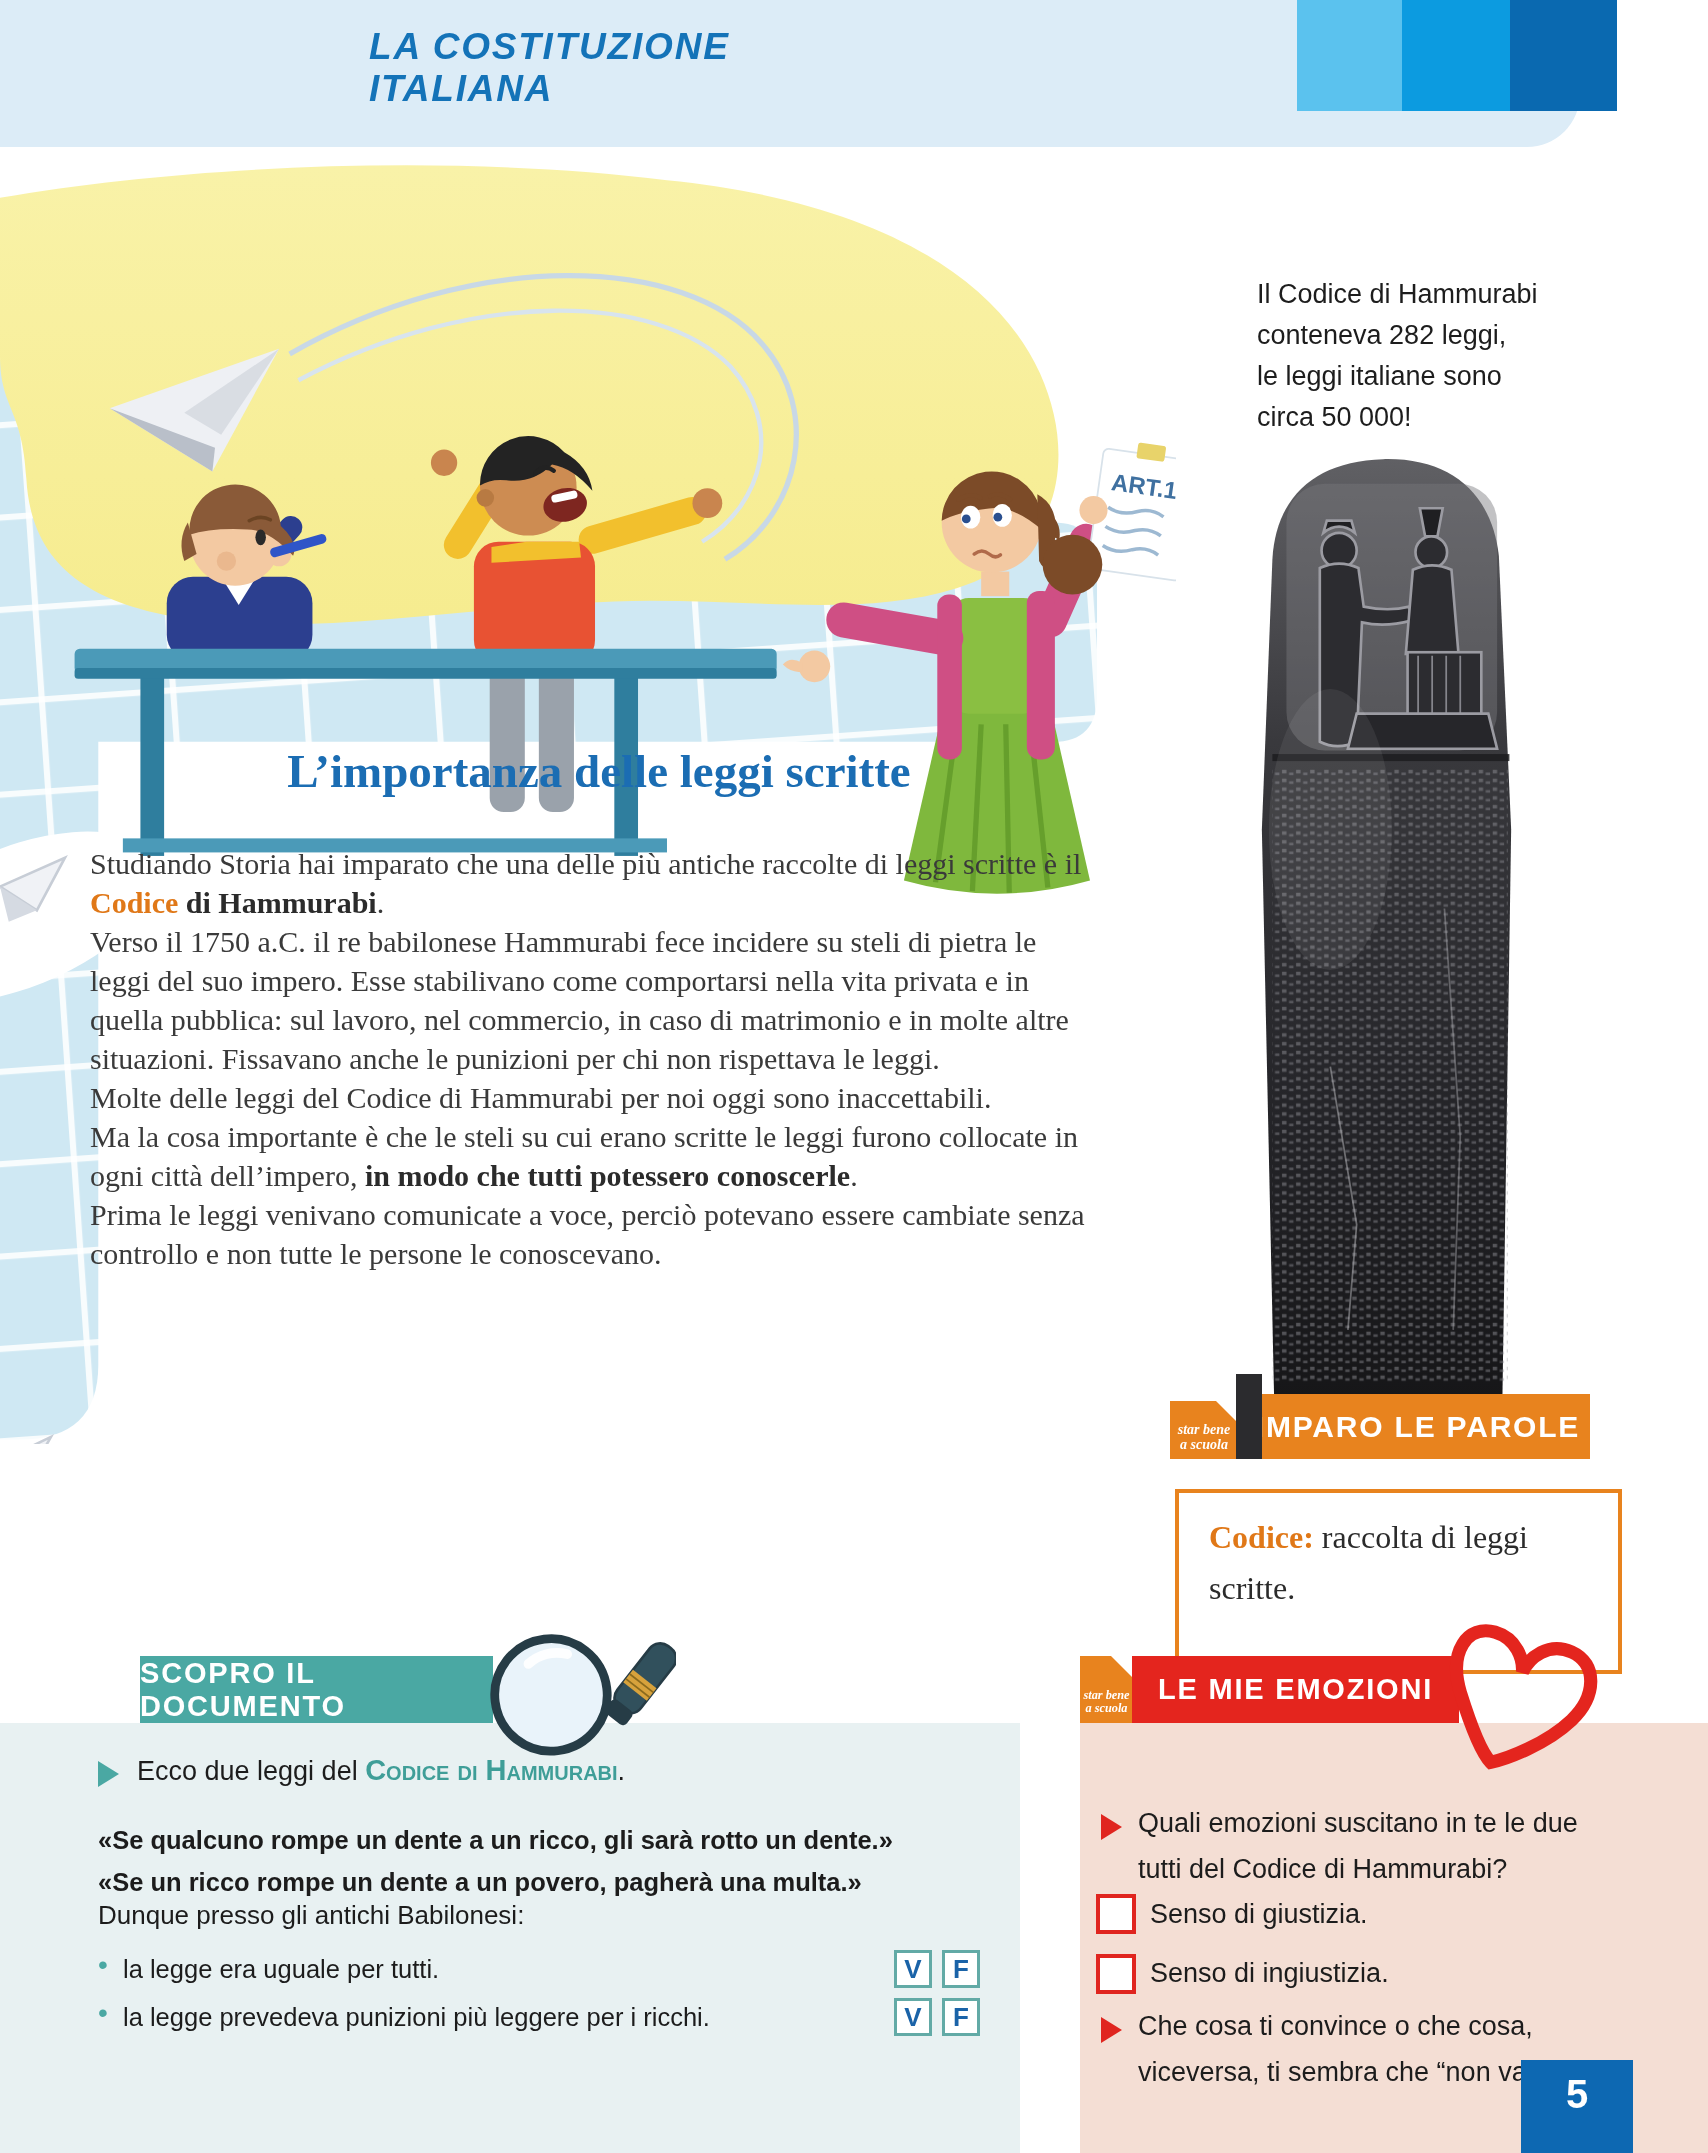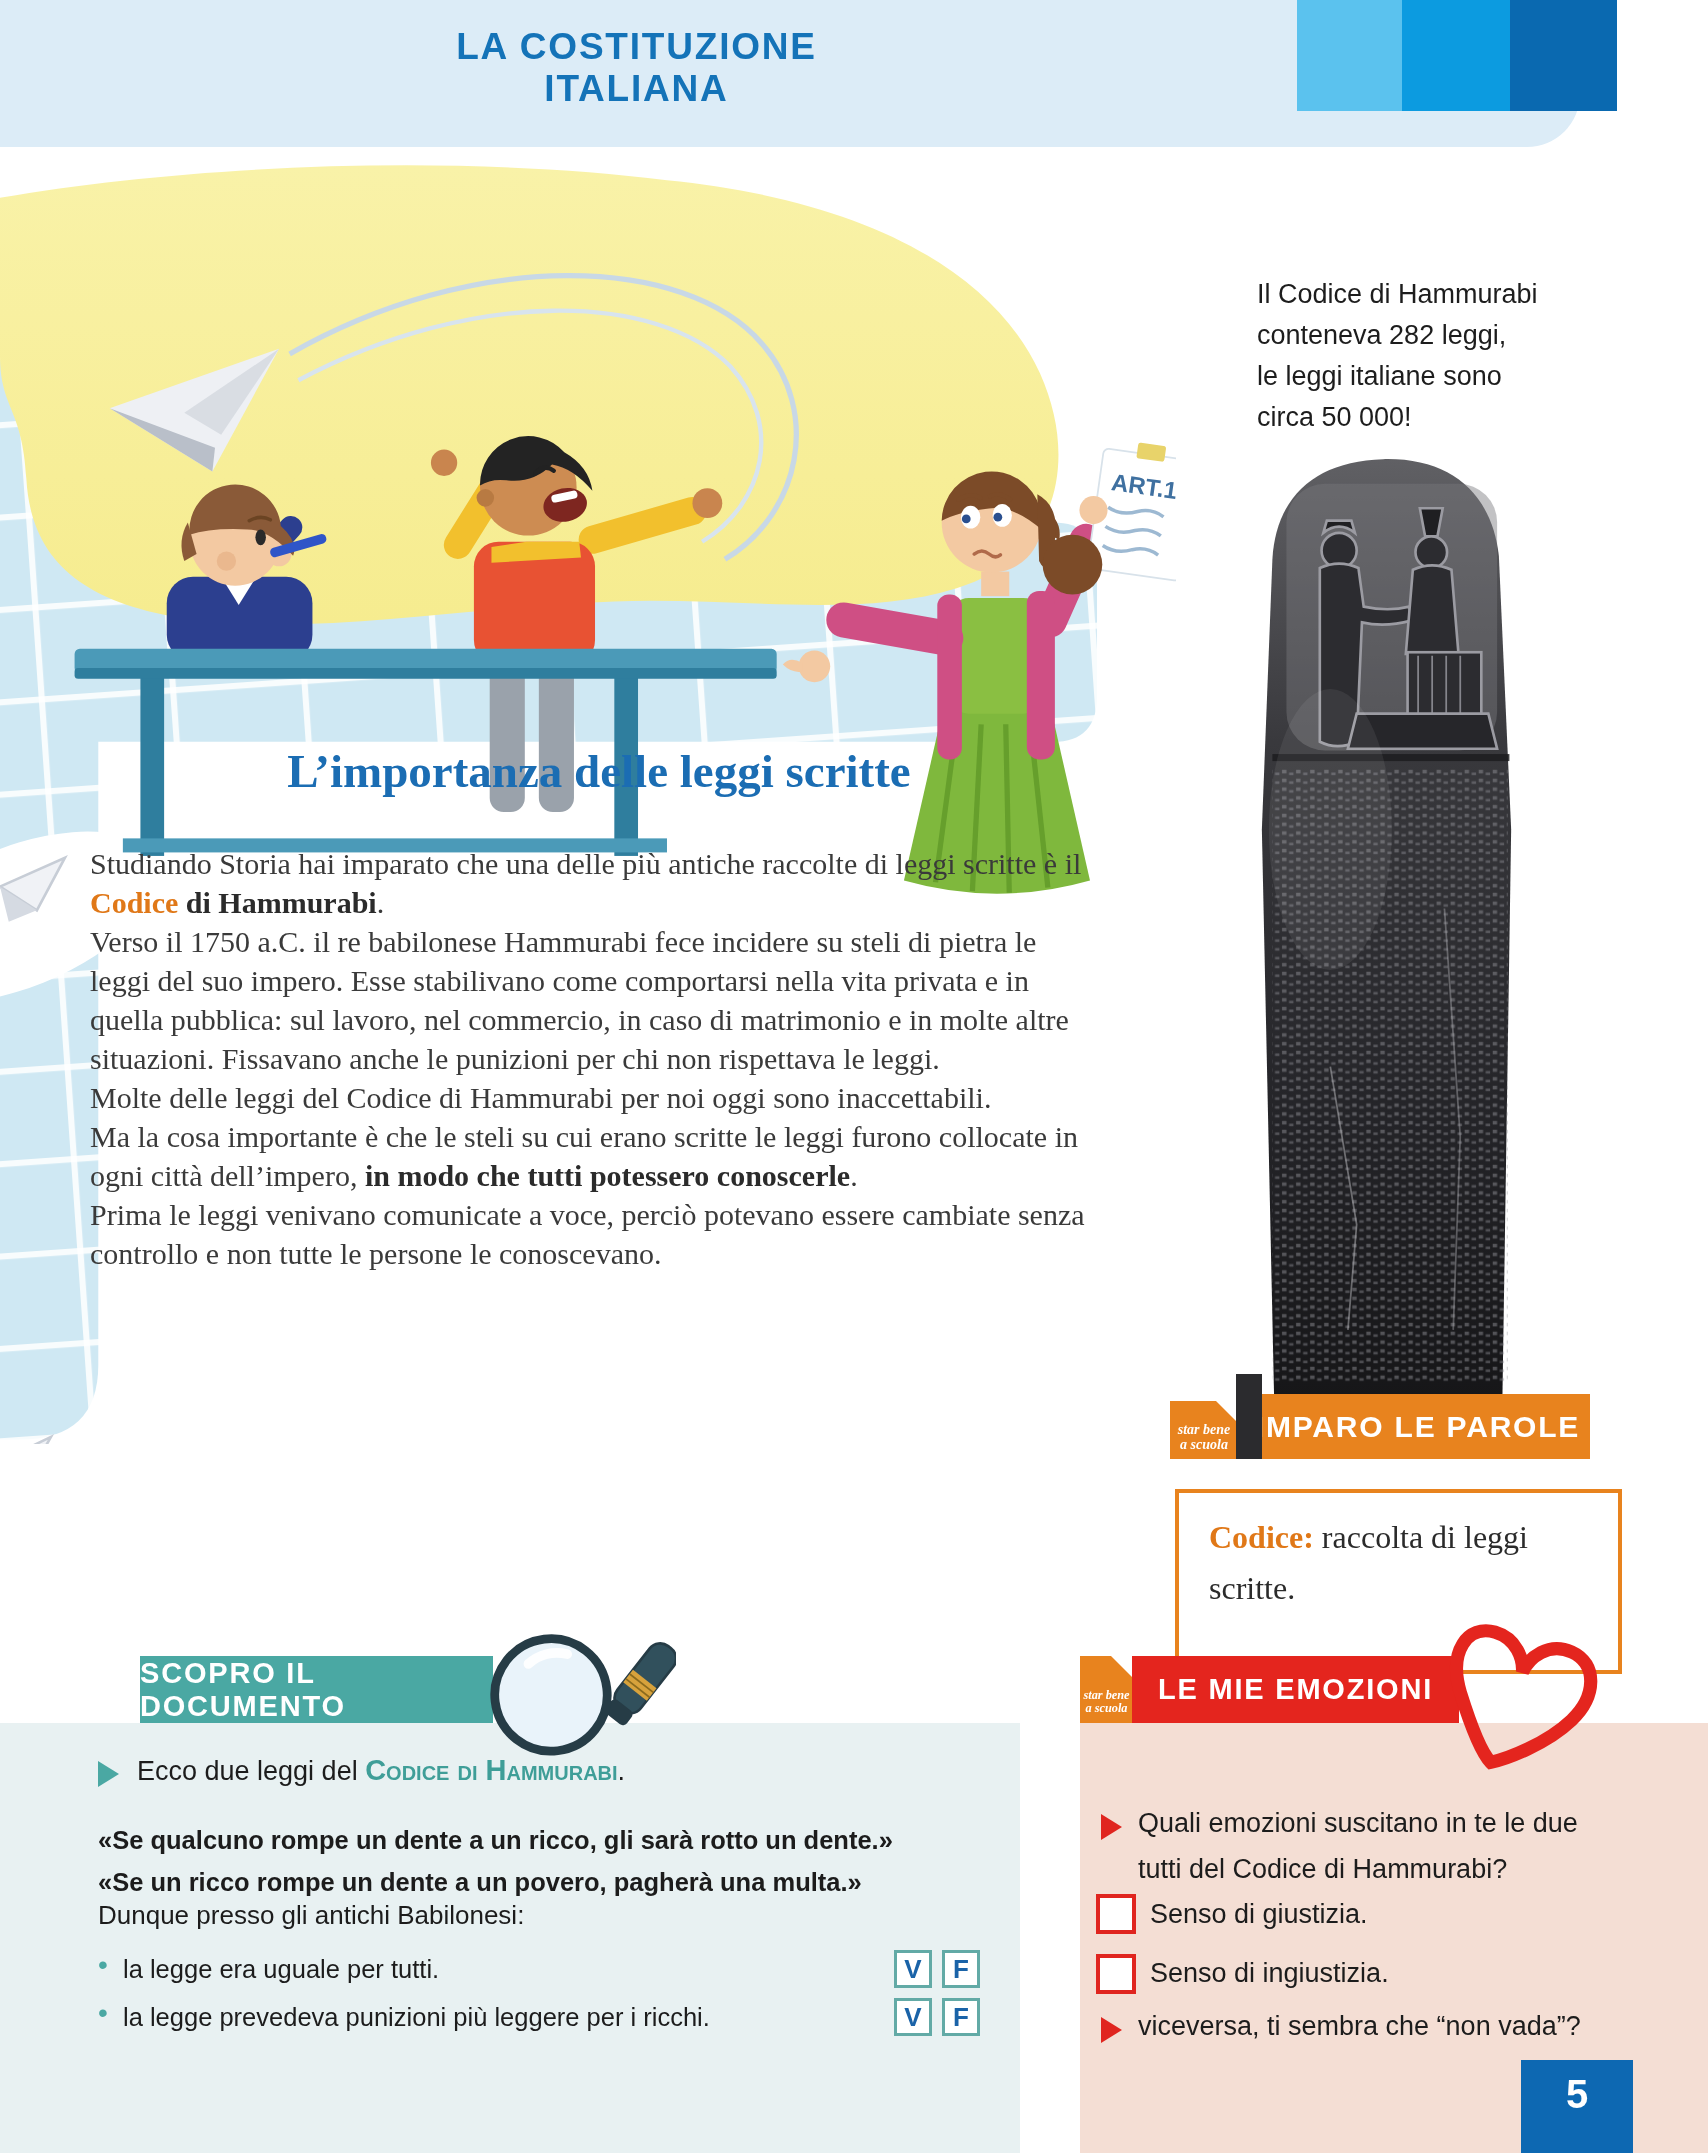--- a/index.html
+++ b/index.html
@@ -3,22 +3,22 @@
 <meta charset="utf-8">
 <style>
   html,body{margin:0;padding:0;}
   body{width:1708px;height:2153px;position:relative;background:#ffffff;
        font-family:"Liberation Sans",sans-serif;overflow:hidden;}
   .abs{position:absolute;}
 
   
   .header-band{left:0;top:0;width:1580px;height:147px;background:#dcecf7;
                border-bottom-right-radius:53px;z-index:1;}
-  .header-title{left:369px;top:26px;width:535px;text-align:center;z-index:2;
-                color:#1473b8;font-size:37px;font-weight:bold;letter-spacing:1.8px;}
+  .header-title{left:369px;top:26px;width:535px;z-index:2;
+                color:#1473b8;font-size:37px;font-weight:bold;letter-spacing:1.8px;font-style:italic;}
   .sq{top:0;height:111px;z-index:3;}
   .sq1{left:1297px;width:105px;background:#5bc2ee;}
   .sq2{left:1402px;width:108px;background:#0c9be0;}
   .sq3{left:1510px;width:107px;background:#0a69b0;}
 
   
   .article-heading{left:90px;top:744px;width:1018px;z-index:3;color:#1b6db3;
                    font-family:"Liberation Serif",serif;font-size:47px;font-weight:bold;text-align:center;}
   .article-body{left:90px;top:844px;width:1008px;z-index:3;color:#3a3a3a;
                 font-family:"Liberation Serif",serif;font-size:30px;line-height:39px;}
@@ -317,17 +317,18 @@
 </div>
 
 <div class="abs rbox" style="left:1096px;top:1894px;"></div>
 <div class="abs emo-text" style="left:1150px;top:1891px;">Senso di giustizia.</div>
 
 <div class="abs rbox" style="left:1096px;top:1954px;"></div>
 <div class="abs emo-text" style="left:1150px;top:1950px;">Senso di ingiustizia.</div>
 
 <div class="abs tri tri-red" style="left:1101px;top:2017px;"></div>
 <div class="abs emo-text" style="left:1138px;top:2003px;width:553px;">
+  <div>Che cosa ti convince o che cosa,</div>
   <div>viceversa, ti sembra che “non vada”?</div>
 </div>
 
 <div class="abs page-num">5</div>
 
 
 </body></html>

